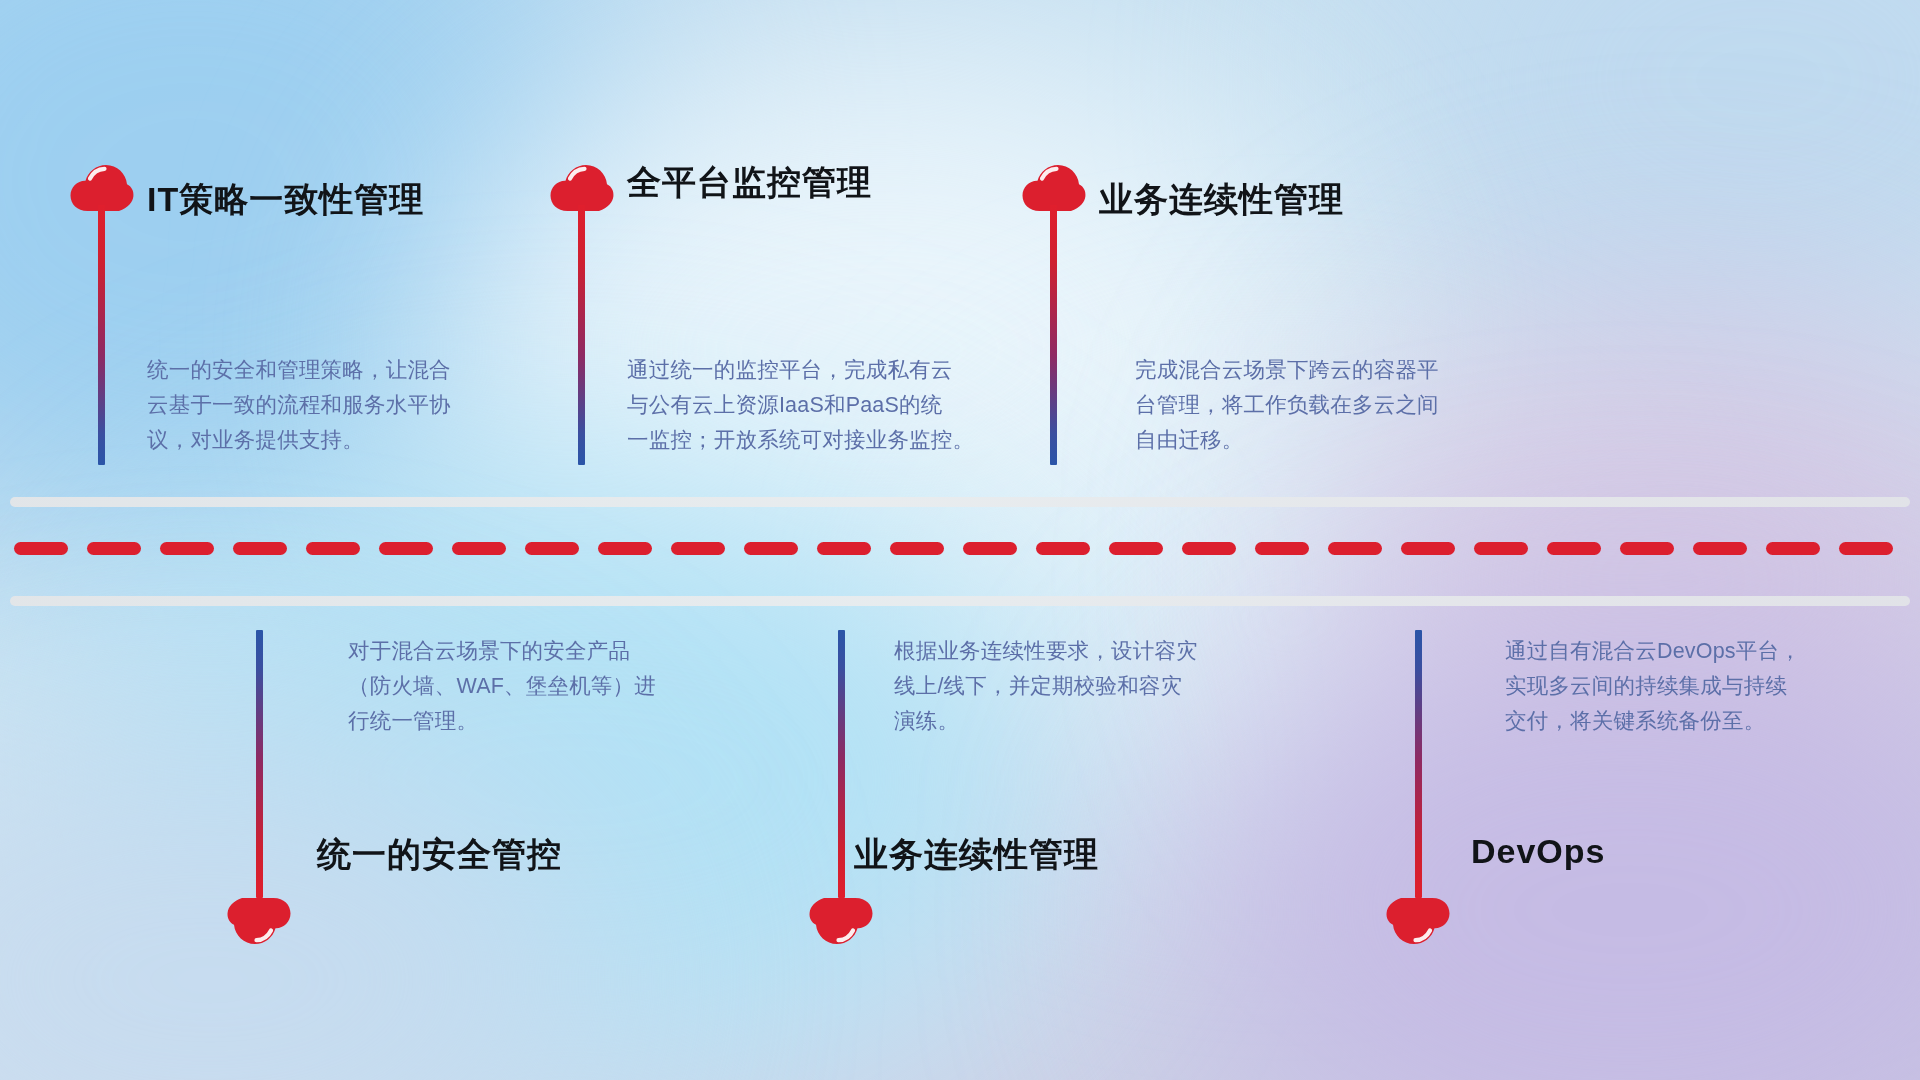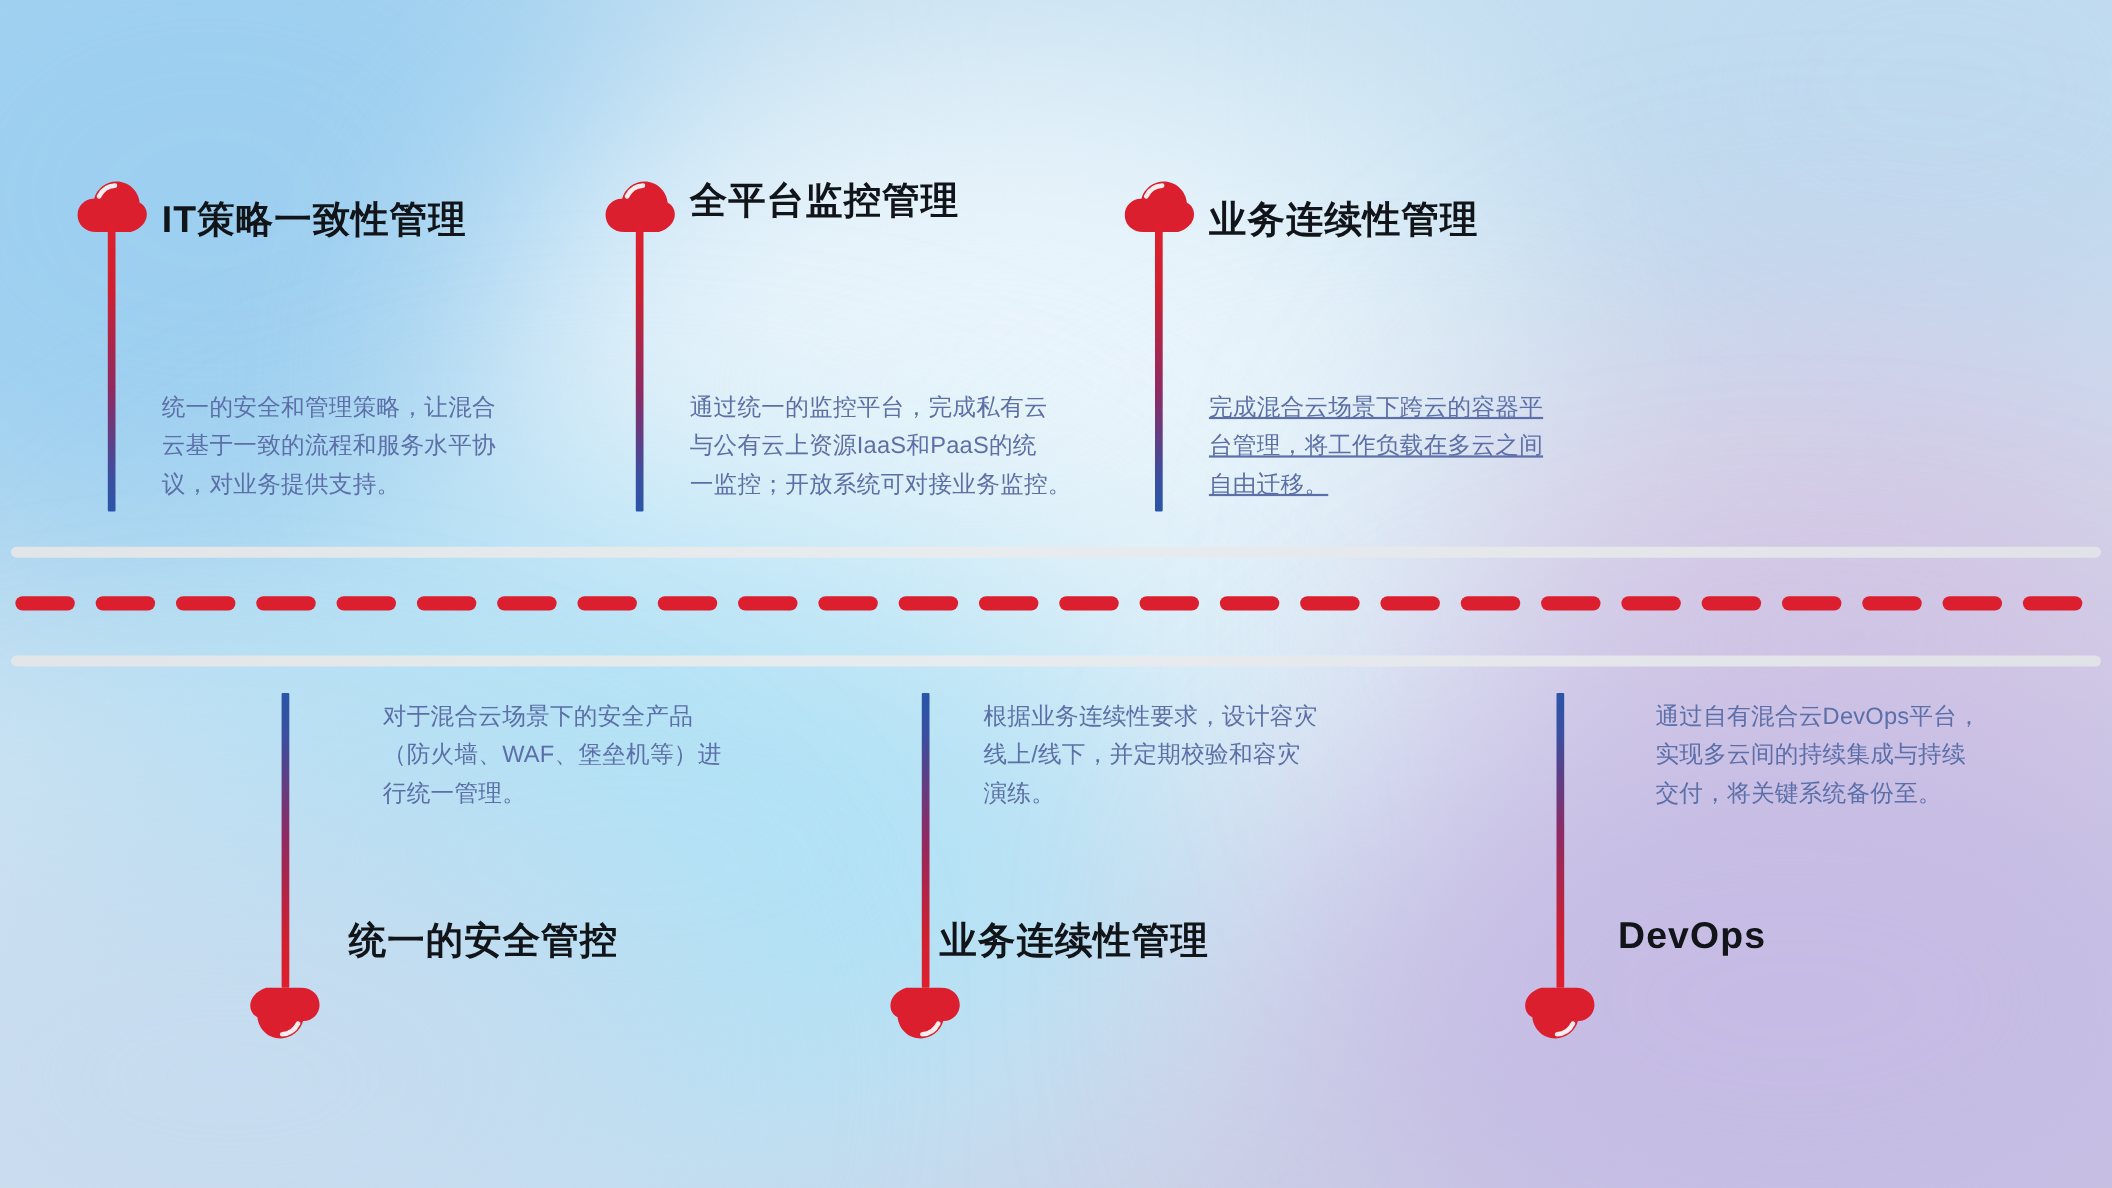--- a/index.html
+++ b/index.html
@@ -199,21 +199,21 @@
 
   <div class="col">
     <div class="cloud" style="left:1021px; top:162px;">
       <svg viewBox="0 0 66 50" xmlns="http://www.w3.org/2000/svg">
         <path d="M18.5 49 C8 49 1.5 42 1.5 33.5 C1.5 25 8.5 18.5 16.5 18.8 C19 9.5 27.5 3 37 3 C48 3 57 11.5 58 22.3 C62.6 24.5 65 29.3 64.4 34.3 C63.7 40.3 59 46 50 49 Z" fill="#dc1f2e"></path>
         <path d="M21 16.5 C24 10.5 29.5 7 35.5 6.8" stroke="#ffffff" stroke-width="4.2" stroke-linecap="round" fill="none" opacity="0.92"></path>
       </svg>
     </div>
     <div class="stem stem-top" style="left:1050px; top:205px; height:260px;"></div>
     <div class="heading" style="left:1099px; top:177px;">业务连续性管理</div>
-    <div class="body-text" style="left:1099px; top:353px;text-decoration:underline;">
+    <div class="body-text" style="left:1135px; top:353px;">
       <div>完成混合云场景下跨云的容器平</div>
       <div>台管理，将工作负载在多云之间</div>
       <div>自由迁移。</div>
     </div>
   </div>
 
   <div class="road-line top"></div>
   <div class="road-dashes" id="road-dashes">
       <div class="dash" style="left: 14px; background: rgb(220, 31, 46);"></div>
       <div class="dash" style="left: 87px; background: rgb(220, 31, 46);"></div>

